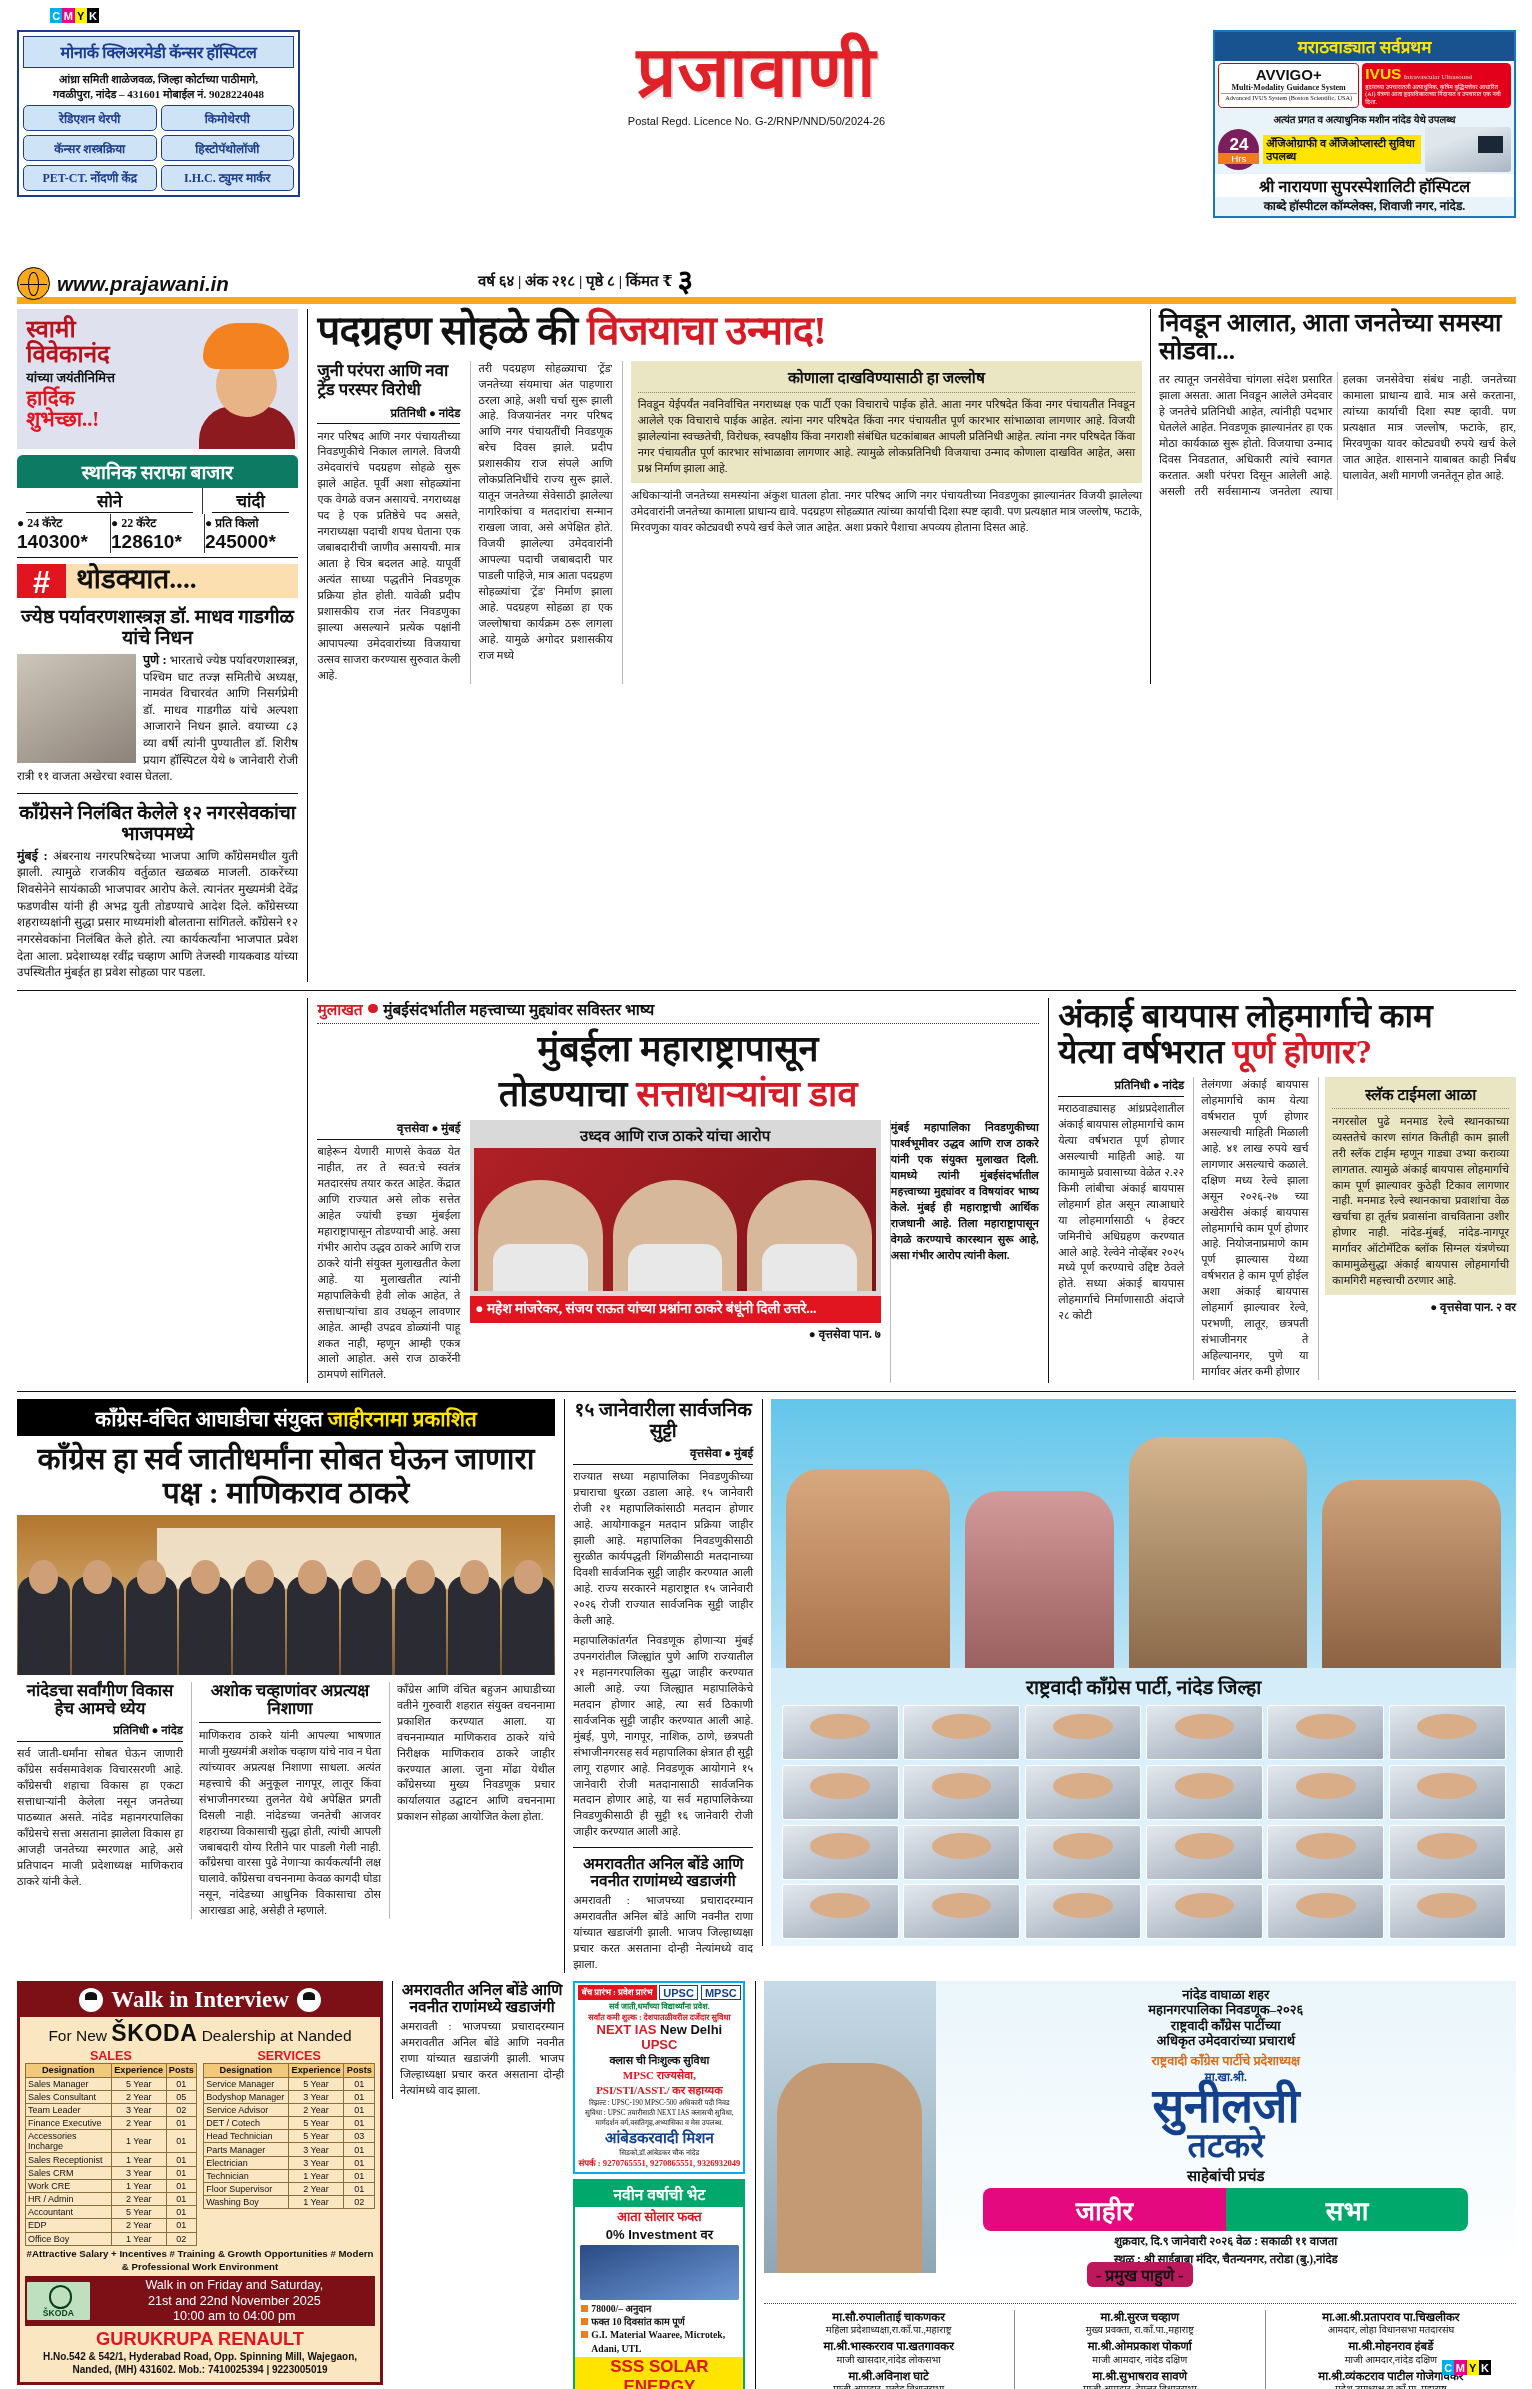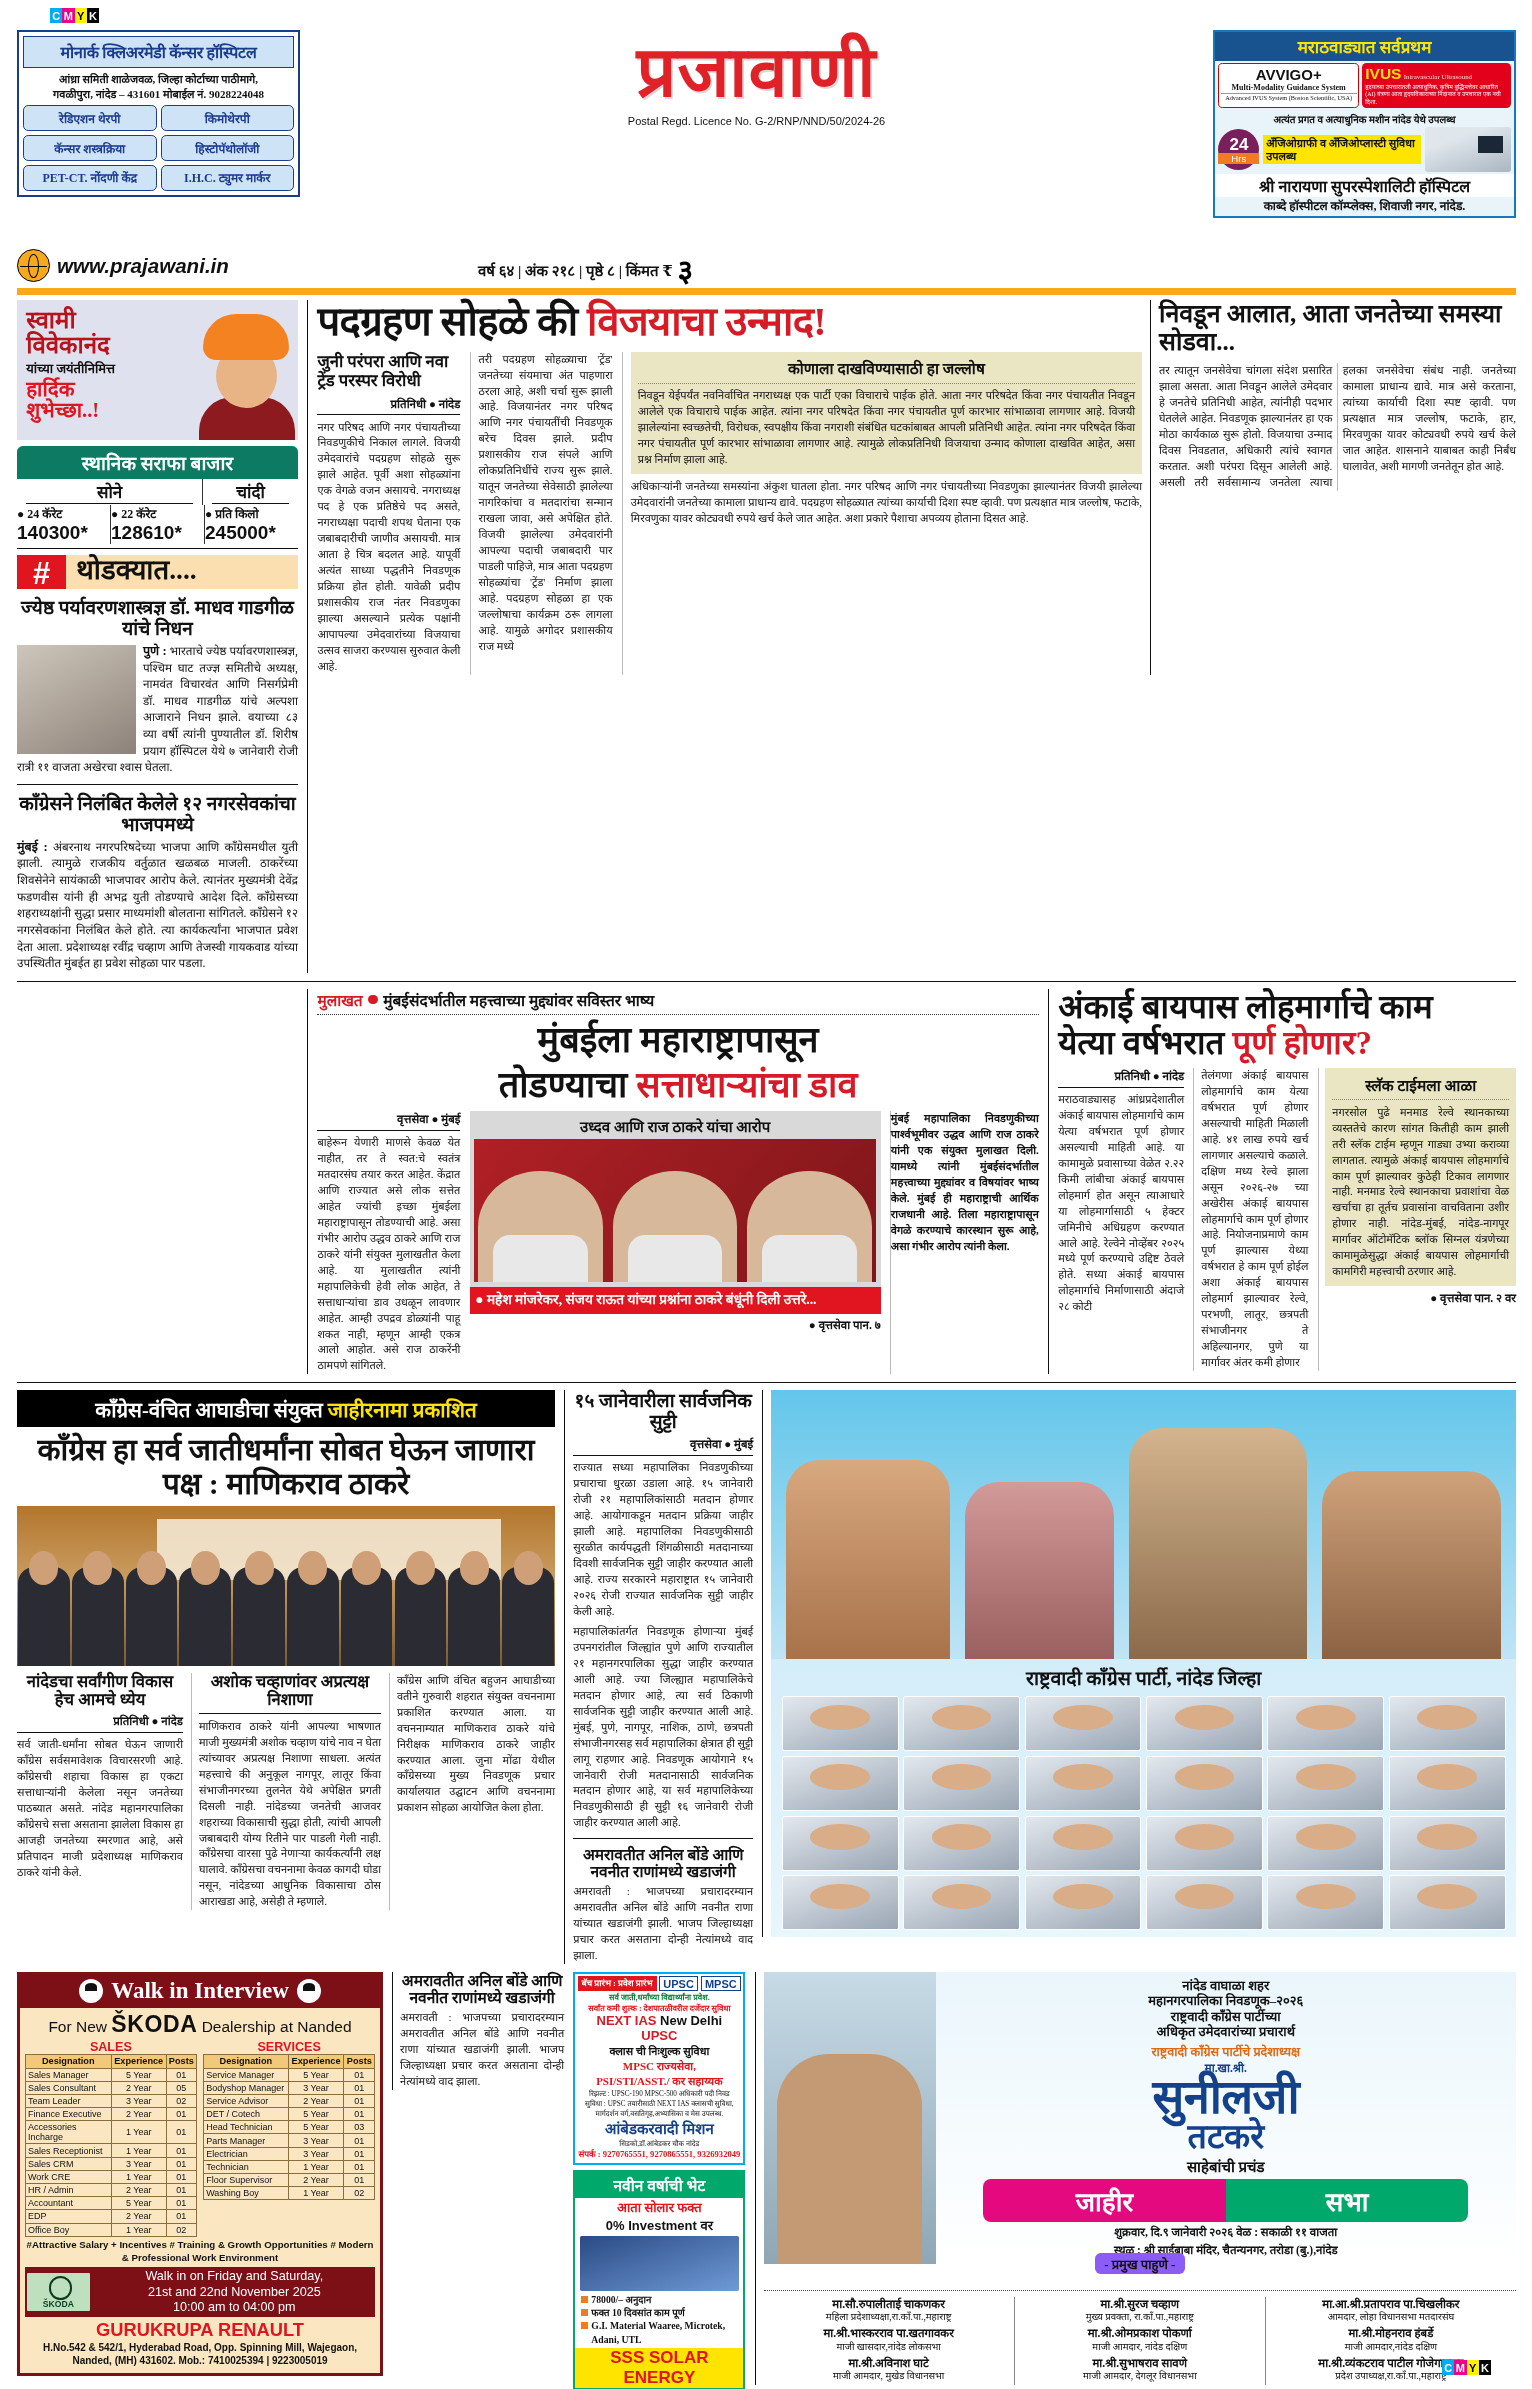--- a/index.html
+++ b/index.html
@@ -62,21 +62,21 @@
          display:flex; flex-direction:column; justify-content:center; }
   .h24 b { font-size: 17px; line-height: 1; } .h24 i { font-style: normal; font-size: 9.7px; background:#f07c22; display:block;}
   .hyel { background: #ffe400; font-weight: bold; font-size: 11px; padding: 2.3px 3.4px; flex: 1; line-height:1.15;}
   .hmach { width: 86px; height: 45px; flex: none; background:
       linear-gradient(160deg,#dfe6ec 30%, #aab6c2 100%); border-radius: 2.9px; position: relative;}
   .hmach:after { content:""; position:absolute; right:8px; top:9.2px; width:25px; height:17px; background:#1a2736;}
   .heart-name { background: #fff; text-align: center; font-weight: bold; font-size: 16px; color:#111; padding-top:1.1px;}
   .heart-sub { text-align: center; font-size: 12px; font-weight: bold; padding-bottom: 2.3px;}
 
   
-  .datebar { display: flex; align-items: flex-start; height: 42px; margin-top: 10px; }
+  .datebar { display: flex; align-items: flex-end; height: 42px; margin-top: 19px; }
   .web { display: flex; align-items: center; gap: 6.9px; width: 355px; flex:none;}
   .globe { width: 33px; height: 33px; border-radius: 50%; background: #f7a81b;
     border: 1.7px solid #000; position: relative; flex: none; }
   .globe:before { content:""; position:absolute; inset:3.4px 10.3px; border:1.1px solid #000; border-radius:50%;}
   .globe:after { content:""; position:absolute; left:2.3px; right:2.3px; top:50%; border-top:1.1px solid #000;}
   .weburl { font-family: "Liberation Sans", sans-serif; font-weight: bold; font-size: 20.6px; font-style: italic;}
   .dateband { flex: 1; background: #f7a81b; height: 34px; display: flex; align-items: center;
     justify-content: center; font-weight: bold; font-size: 18px; position: relative;
     clip-path: polygon(3% 0, 97% 0, 100% 100%, 0% 100%); }
   .issue { width: 321px; flex:none; text-align: right; font-weight: bold; font-size: 15px;
@@ -198,22 +198,22 @@
   .sunil .l4 { font-weight:bold; font-size: 15px; margin: 2.3px 0;}
   .jsabha { display:flex; border-radius: 8px; overflow:hidden; margin: 3.4px auto; width: 86%;}
   .jsabha div { flex:1; color:#fff; font-weight:bold; font-size: 26px; padding: 3.4px 0;}
   .jsabha .a { background:#e5097f; } .jsabha .b { background:#00a86b; }
   .sunil .l5 { font-weight:bold; font-size: 11.5px; line-height:1.35; margin-top:2.3px;}
   .guests { display:flex; border-top: 1.7px dotted #444; margin-top: 4.6px; padding-top: 5.7px;}
   .guests > div { flex:1; padding: 0 5.7px; text-align:center;}
   .guests > div + div { border-left: 0.6px solid #888; }
   .g-n { font-weight:bold; font-size: 11.5px; line-height:1.25; }
   .g-d { font-size: 9.7px; line-height:1.3; margin-bottom: 2.3px;}
-  .pahune { background:#8b5cf6; border-radius: 5.7px; display:inline-block; padding: 1.7px 9.2px;
-            font-weight:bold; font-size:13px; position:relative; top:-11.5px;}
+  .pahune { background:#be185d; border-radius: 5.7px; display:inline-block; padding: 1.7px 9.2px;
+            font-weight:bold; font-size:16px; position:relative; top:-11.5px;}
 
   
   .walkin { border: 3.4px solid #7d0f16; }
   .walkin .top { background:#7d0f16; color:#fff; font-weight:bold; font-size: 23px; text-align:center; padding: 3.4px 0;
     font-family:"Liberation Serif",serif; display:flex; align-items:center; justify-content:center; gap:8px;}
   .wicon { width:24px; height:24px; border-radius:50%; background:#fff; position:relative; flex:none;}
   .wicon:after { content:""; position:absolute; left:5.7px; top:3.4px; width:12.6px; height:8px; background:#111; border-radius:50% 50% 0 0;}
   .walkin .body { background:#fae6c1; padding: 3.4px 4.6px 5.7px;}
   .skoda-line { text-align:center; font-size: 15.5px; font-family:"Liberation Sans",sans-serif; }
   .skoda-line b { font-size: 23px; letter-spacing:0.6px; }

